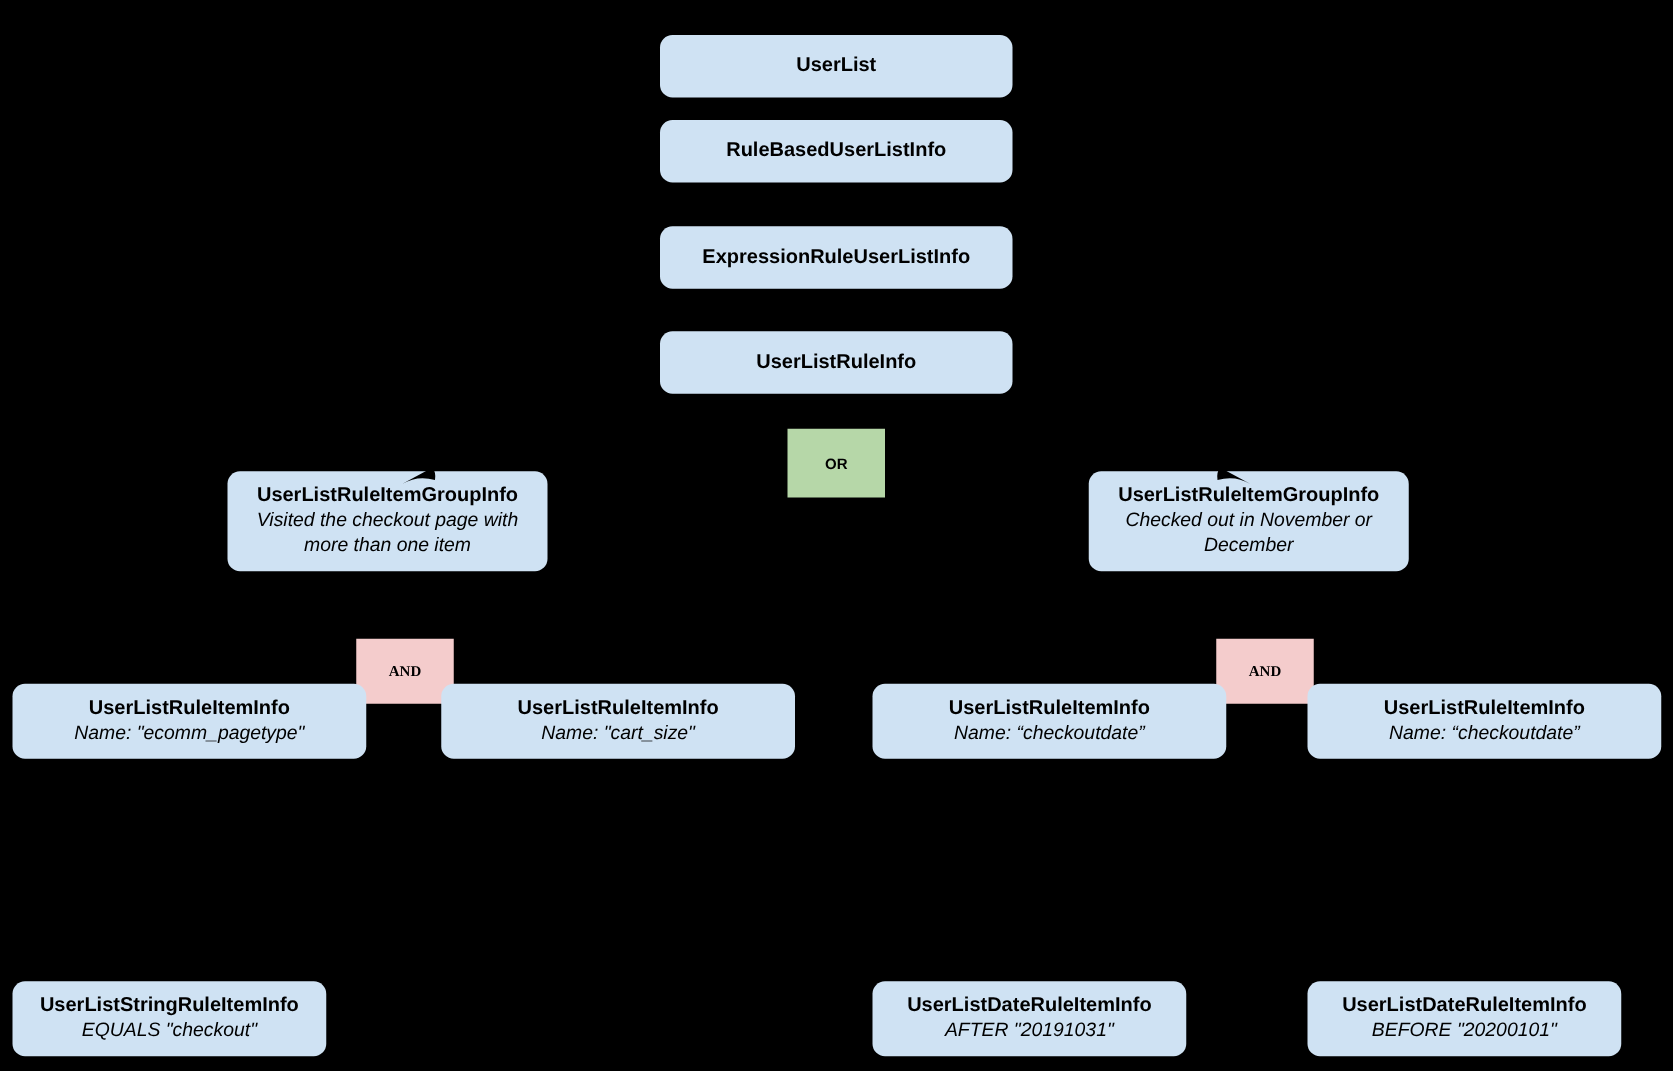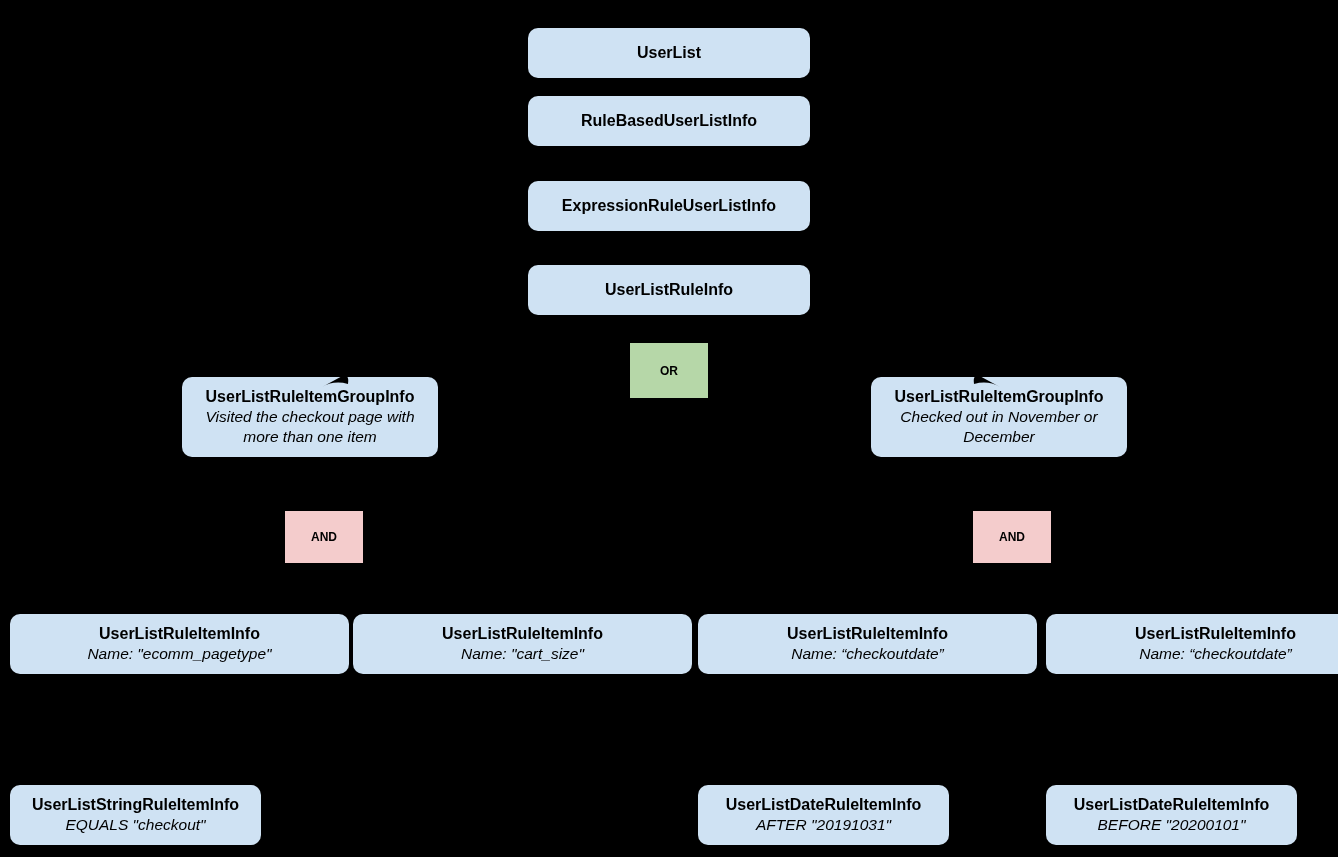--- a/index.html
+++ b/index.html
@@ -44,38 +44,38 @@
   }
   .op {
     position: absolute;
     display: flex;
     align-items: center;
     justify-content: center;
     font-weight: 700;
     font-size: 12px;
   }
   .op.or  { background: #b6d7a8; }
-  .op.and { background: #f4cccc; }
+  .op.and { background: #f4cccc; font-family: Liberation Serif, serif; }
 
   
   .chain { left: 528px; width: 282px; height: 50px; }
   .c0 { top: 28px;  }
   .c1 { top: 96px;  }
   .c2 { top: 181px; }
   .c3 { top: 265px; }
 
   .or-box  { left: 630px; top: 343px; width: 78px; height: 55px; }
   .and-l   { left: 285px; top: 511px; width: 78px; height: 52px; }
   .and-r   { left: 973px; top: 511px; width: 78px; height: 52px; }
 
   .group { top: 377px; width: 256px; height: 80px; }
   .g-l { left: 182px; }
   .g-r { left: 871px; }
 
-  .row3 { top: 614px; width: 339px; height: 60px; }
+  .row3 { top: 547px; width: 283px; height: 60px; }
   .row4 { top: 785px; width: 251px; height: 60px; }
   .x1 { left: 10px;   }
   .x2 { left: 353px;  }
   .x3 { left: 698px;  }
   .x4 { left: 1046px; }
 
   .swoosh {
     position: absolute;
     width: 34px;
     height: 17px;

